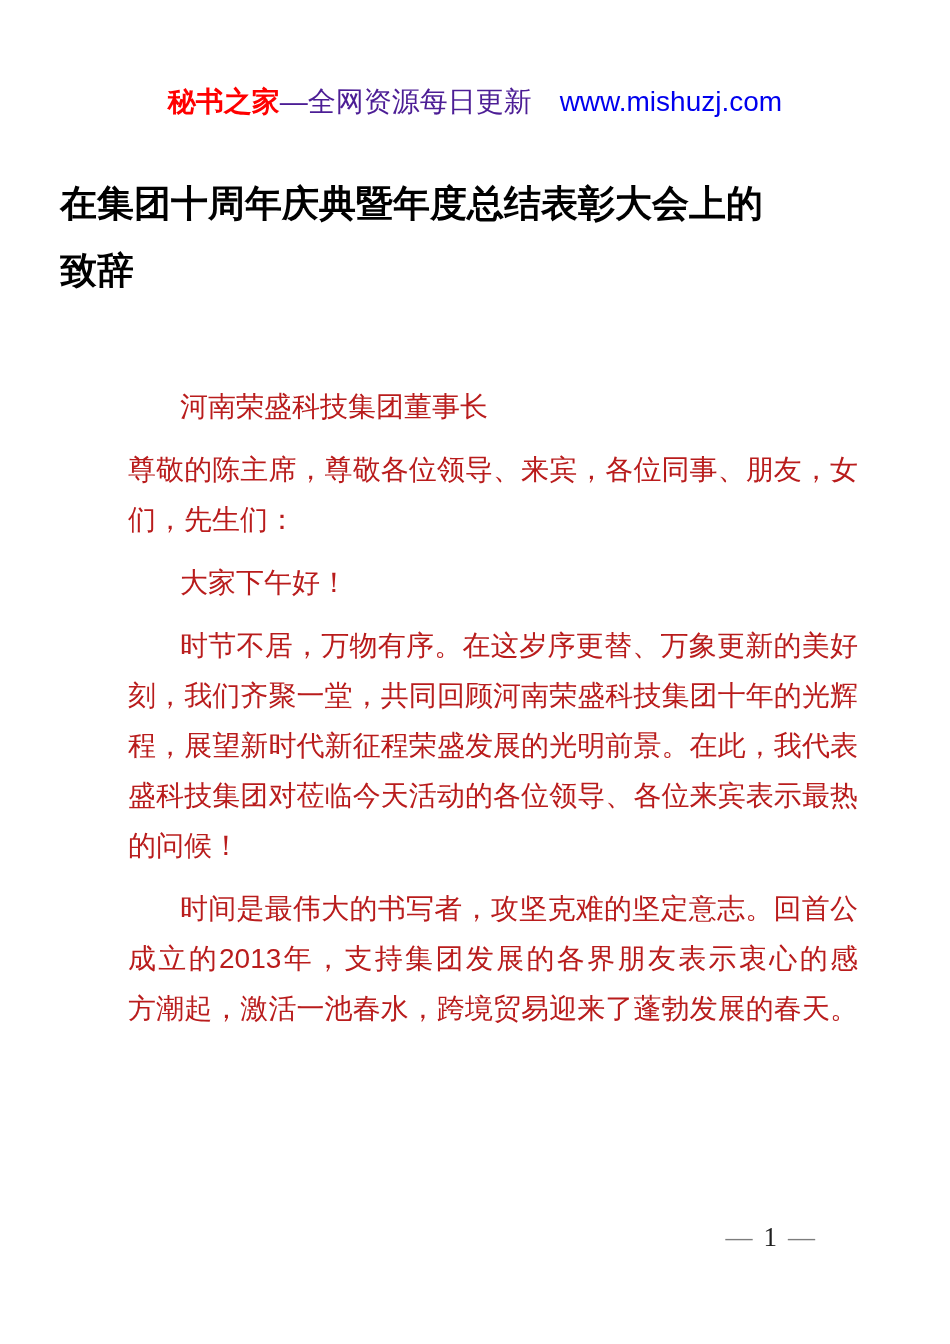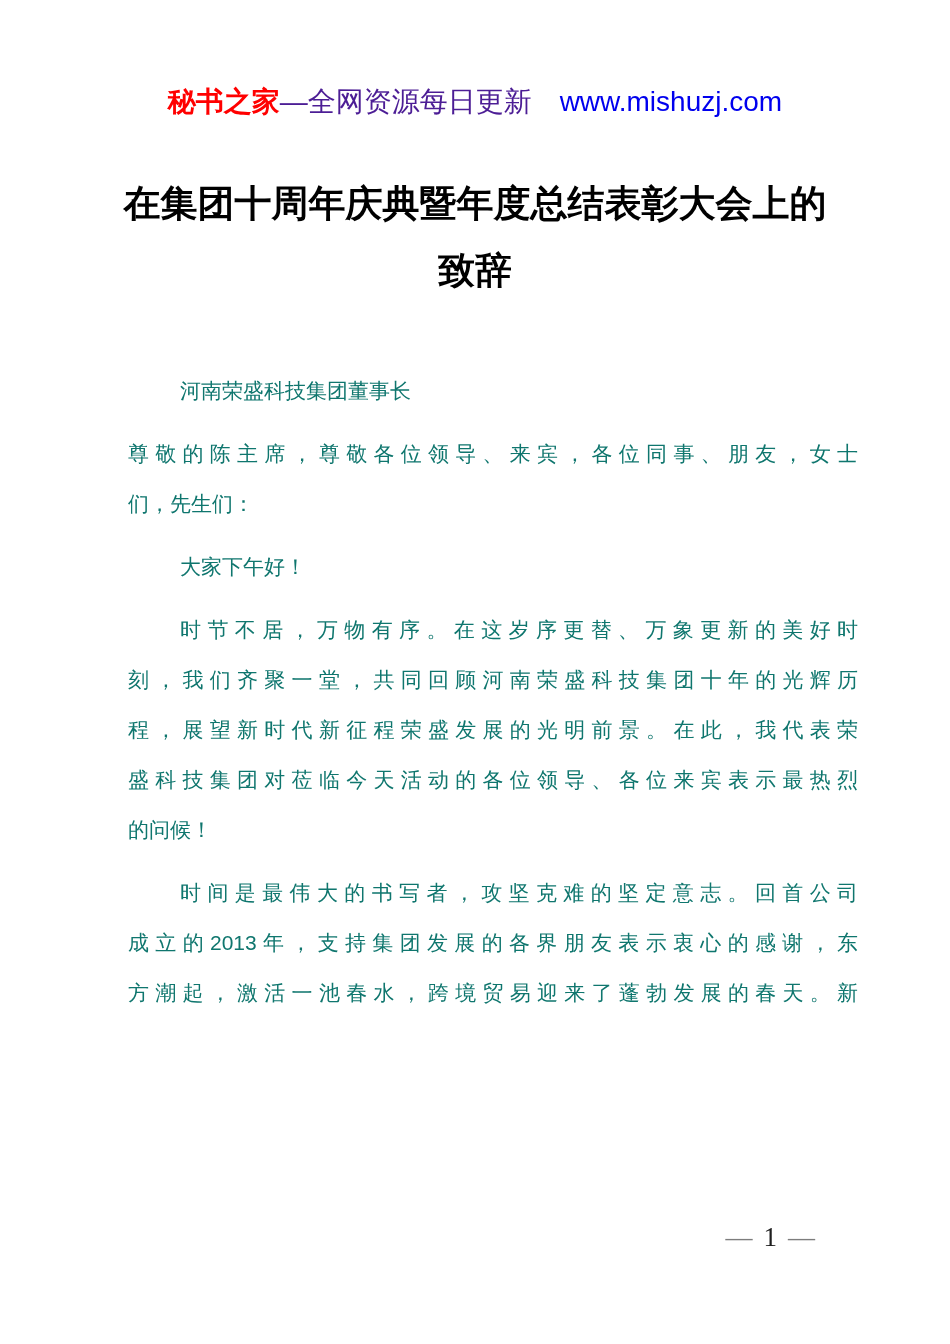--- a/index.html
+++ b/index.html
@@ -41,35 +41,34 @@
     text-decoration: none;
     margin-left: 20px;
   }
   
   .title {
     position: absolute;
     top: 170px;
     left: 60px;
     right: 60px;
     margin: 0;
-    text-align: center;
     font-size: 37px;
     line-height: 67px;
     font-weight: 700;
     color: #000000;
   }
   .title-line { display: block; }
   
   .content {
     position: absolute;
-    top: 366px;
+    top: 382px;
     left: 128px;
     width: 730px;
-    font-size: 21px;
-    color: #0f766e;
+    font-size: 28px;
+    color: #b91c1c;
   }
   .para {
     margin: 0 0 13px 0;
   }
   .line {
     height: 50px;
     line-height: 50px;
     white-space: nowrap;
     text-align: left;
   }

